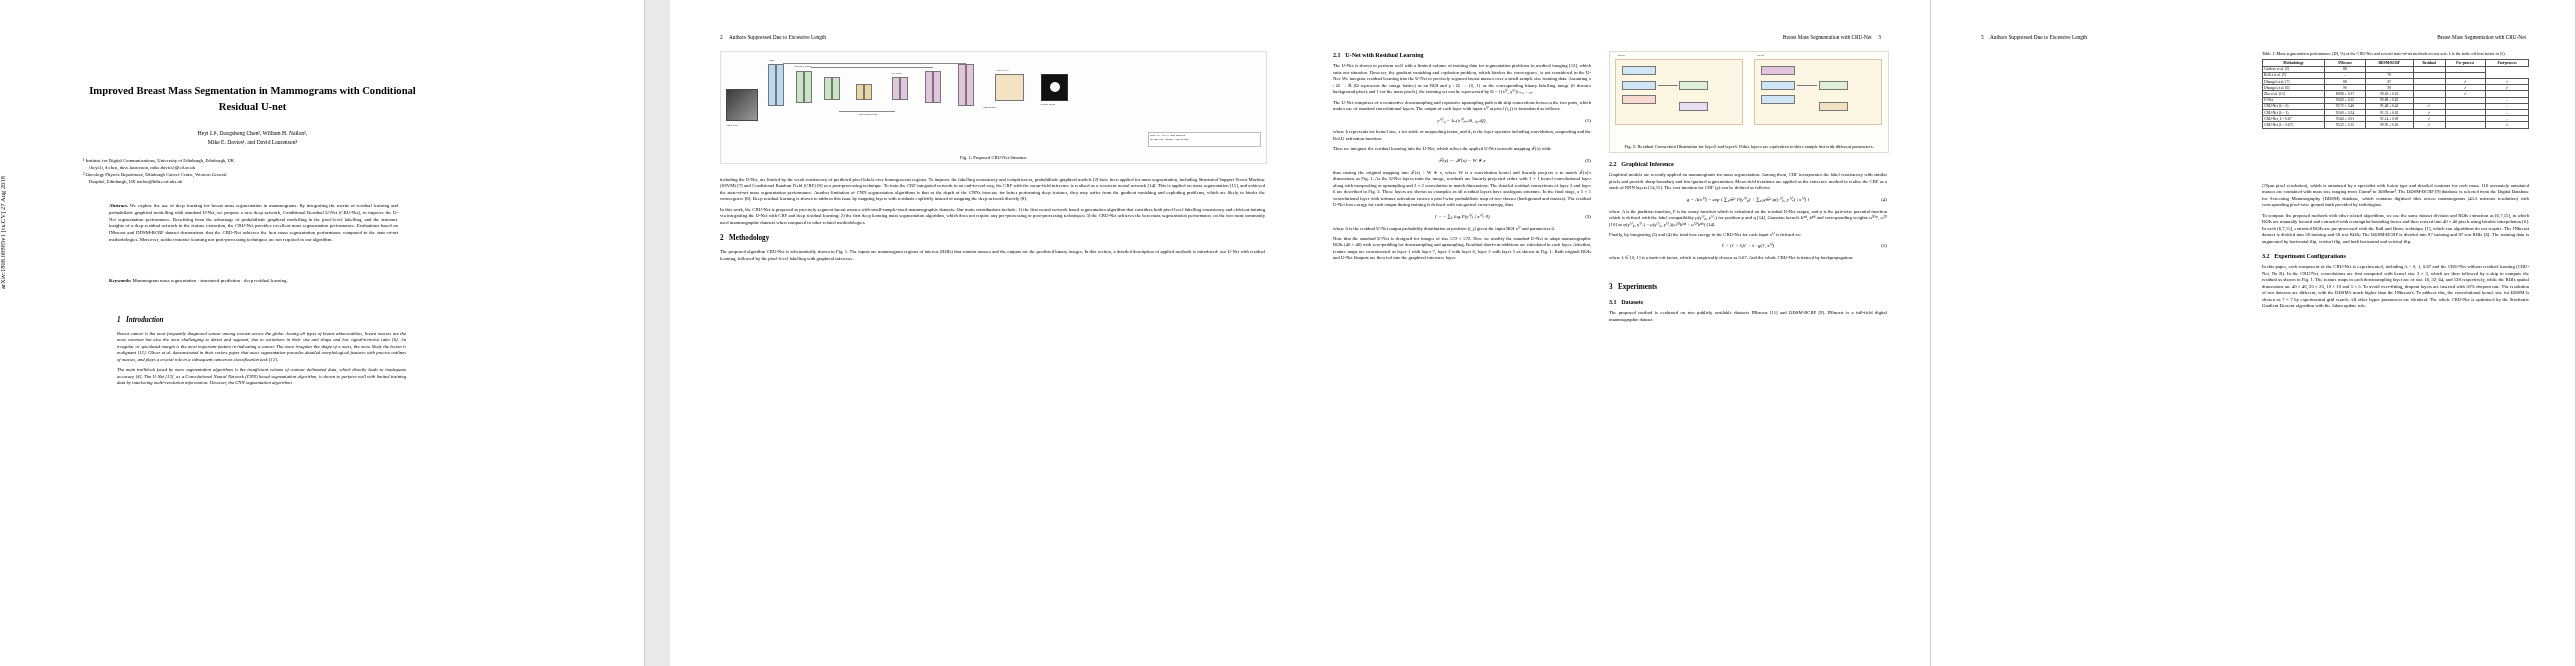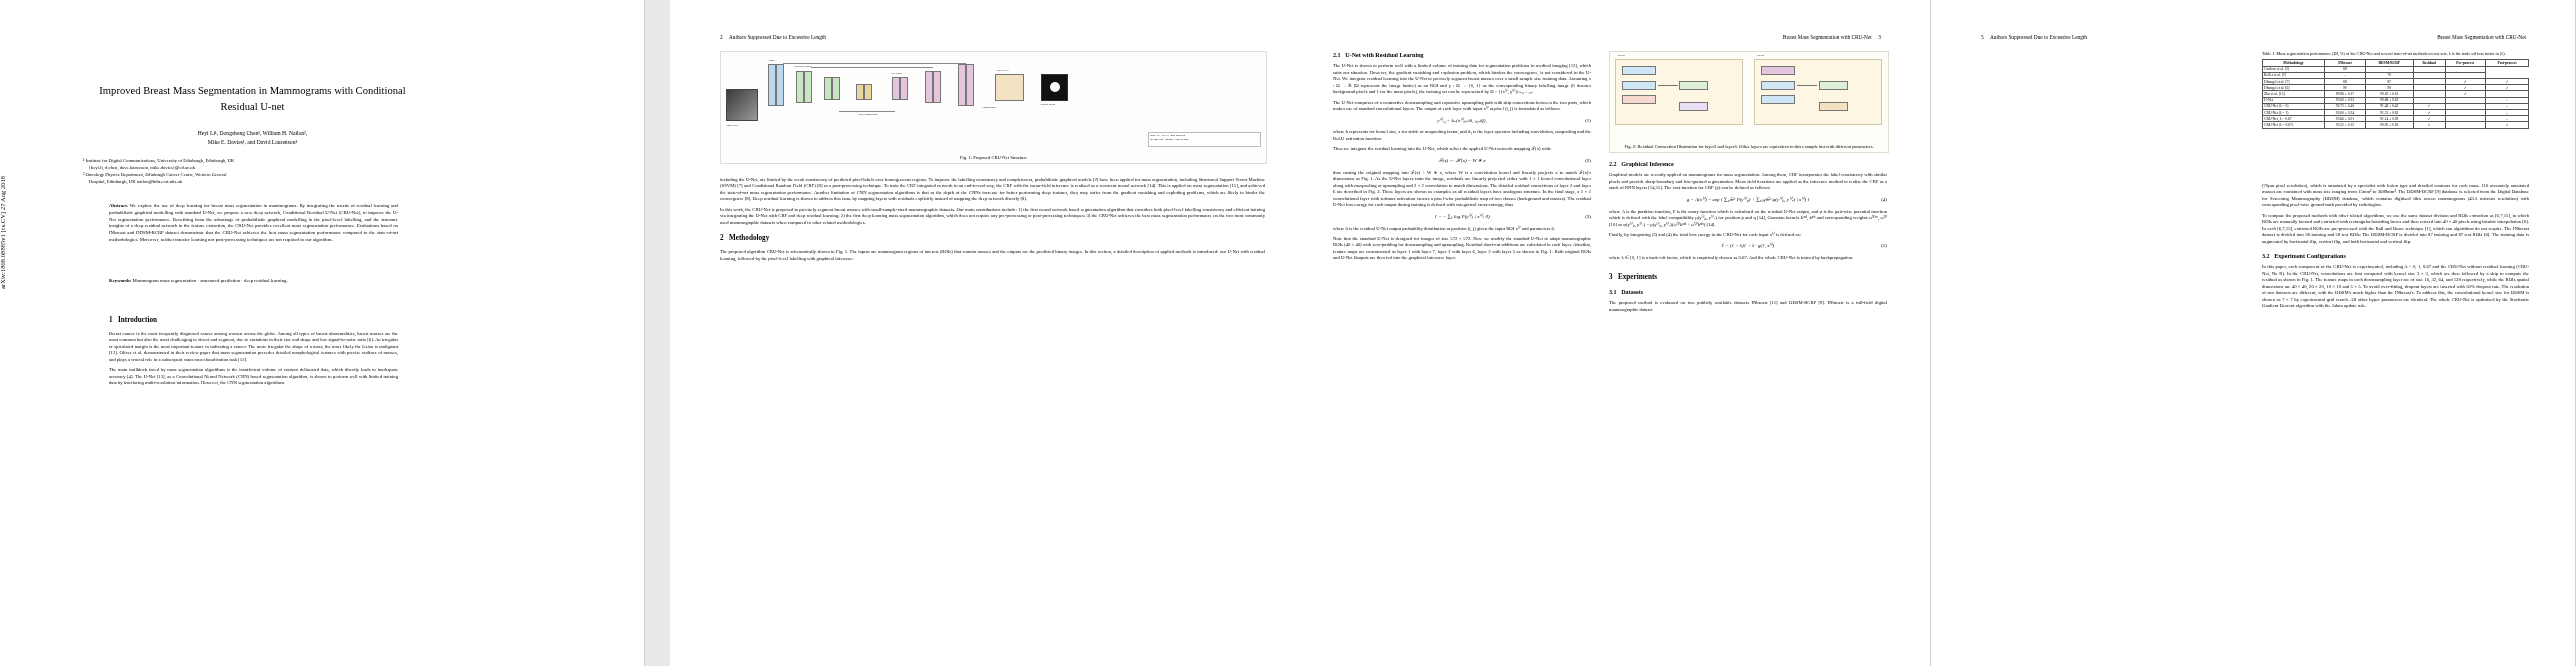--- a/index.html
+++ b/index.html
@@ -39,21 +39,21 @@
     font-size:6.4px;
     letter-spacing:0.1px;
     white-space:nowrap;
     color:#000;
     font-family:"Liberation Serif", serif;
   }
 
   
   .title {
     position:absolute; left:83px; top:83px; width:339px;
-    text-align:center; font-size:10.6px; font-weight:normal; line-height:1.5;
+    text-align:center; font-size:10.6px; font-weight:bold; line-height:1.5;
   }
   .authors {
     position:absolute; left:83px; top:129px; width:339px;
     text-align:center; font-size:5.6px; line-height:1.55;
   }
   .affil {
     position:absolute; left:83px; top:157px; width:339px;
     text-align:left; font-size:4.7px; line-height:1.5;
   }
   .abstract {
@@ -134,21 +134,21 @@
 
   <div class="abstract">
     <b>Abstract.</b>
     <span>We explore the use of deep learning for breast mass segmentation in mammograms. By integrating the merits of residual learning and probabilistic graphical modelling with standard U-Net, we propose a new deep network, Conditional Residual U-Net (CRU-Net), to improve the U-Net segmentation performance. Benefiting from the advantage of probabilistic graphical modelling in the pixel-level labelling, and the structure insights of a deep residual network in the feature extraction, the CRU-Net provides excellent mass segmentation performance. Evaluations based on INbreast and DDSM-BCRP dataset demonstrate that the CRU-Net achieves the best mass segmentation performance compared to the state-of-art methodologies. Moreover, neither transfer learning nor post-processing techniques are not required in our algorithm.</span>
   </div>
   <div class="keywords">
     <b>Keywords:</b>
     <span>Mammogram mass segmentation · structured prediction · deep residual learning.</span>
   </div>
 
-  <div class="body-col" style="left:109px; top:316px; width:289px;">
+  <div class="body-col" style="left:117px; top:316px; width:289px;font-style:italic;">
     <div class="h1">
       <span>1</span>&nbsp;&nbsp;
       <span>Introduction</span>
     </div>
     <p>Breast cancer is the most frequently diagnosed cancer among women across the globe. Among all types of breast abnormalities, breast masses are the most common but also the most challenging to detect and segment, due to variations in their size and shape and low signal-to-noise ratio [6]. An irregular or spiculated margin is the most important feature in indicating a cancer. The more irregular the shape of a mass, the more likely the lesion is malignant [12]. Oliver et al. demonstrated in their review paper that mass segmentation precedes detailed morphological features with precise outlines of masses, and plays a crucial role in a subsequent cancerous classification task [12].</p>
     <p>The main trailblock faced by mass segmentation algorithms is the insufficient volume of contour delineated data, which directly leads to inadequate accuracy [4]. The U-Net [13], as a Convolutional Neural Network (CNN) based segmentation algorithm, is shown to perform well with limited training data by interlacing multi-resolution information. However, the CNN segmentation algorithms</p>
   </div>
 </div>
 
 <div class="sheet" id="p2">
@@ -289,21 +289,21 @@
       <span>g = Α(x⁽ⁱ⁾) − exp { ∑ₚ∈ᵛ P(y⁽ⁱ⁾ₚ) + ∑ₚ,q∈ᵛ φ(y⁽ⁱ⁾ₚ, y⁽ⁱ⁾ₒ) | x⁽ⁱ⁾) }</span>
       <span class="tag">(4)</span>
     </div>
     <p>where Α is the partition function, P is the unary function which is calculated on the residual U-Net output, and φ is the pair-wise potential function which is defined with the label compatibility μ(y⁽ⁱ⁾ₚ, y⁽ⁱ⁾ₒ) for position p and q [14], Gaussian kernels kᵐᵈ, kᵐᵇ and corresponding weights ω⁽¹⁾ᵐ, ω⁽²⁾ [10] so φ(y⁽ⁱ⁾ₚ, y⁽ⁱ⁾ₒ) = μ(y⁽ⁱ⁾ₚ, y⁽ⁱ⁾ₒ)(ω⁽¹⁾kᵐᵈ + ω⁽²⁾kᵐᵇ) [14].</p>
     <p>Finally, by integrating (3) and (4) the total loss energy in the CRU-Net for each input x⁽ⁱ⁾ is defined as:</p>
     <div class="eqn">
       <span>ℓ = (1 − λ)ƒ + λ · g(ƒ, x⁽ⁱ⁾)</span>
       <span class="tag">(5)</span>
     </div>
     <p>where λ ∈ [0, 1] is a trade-off factor, which is empirically chosen as 0.67. And the whole CRU-Net is trained by backpropagation.</p>
-    <div class="h1" style="margin-top:11px;">
+    <div class="h1" style="margin-top:21px;">
       <span>3</span>&nbsp;&nbsp;
       <span>Experiments</span>
     </div>
     <div class="h2">
       <span>3.1</span>&nbsp;&nbsp;
       <span>Datasets</span>
     </div>
     <p>The proposed method is evaluated on two publicly available datasets INbreast [11] and DDSM-BCRP [9]. INbreast is a full-field digital mammographic dataset</p>
   </div>
 </div>

